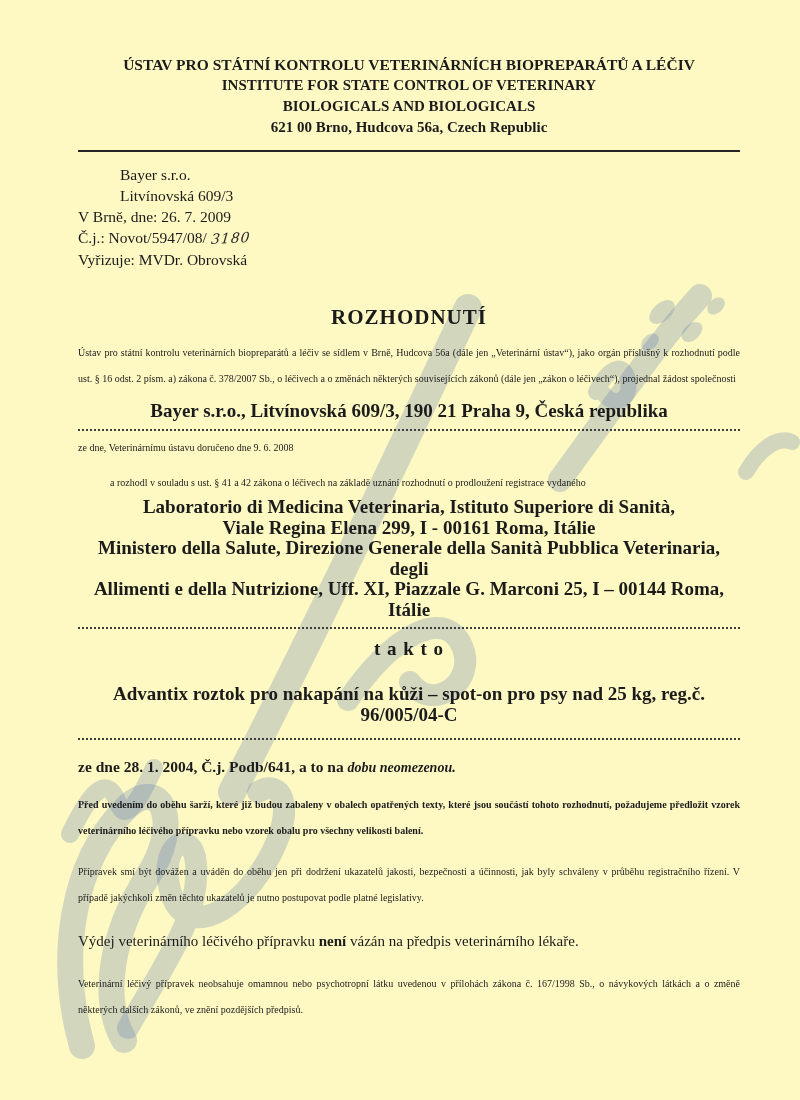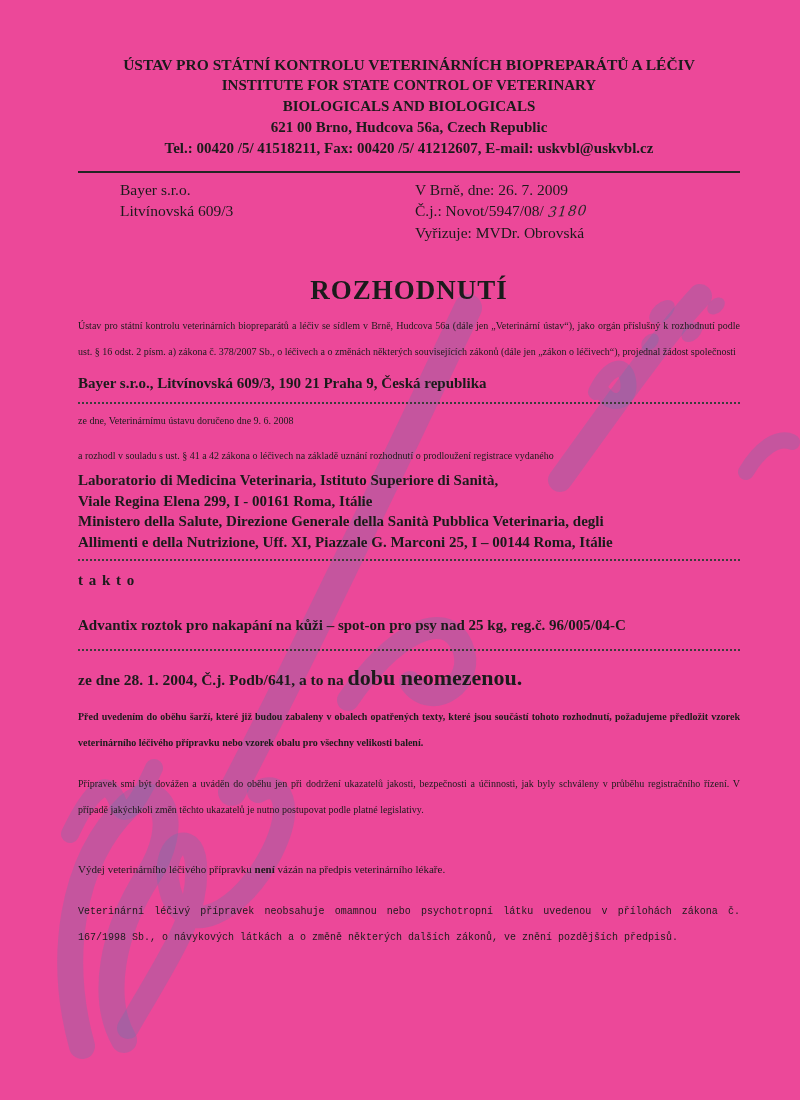--- a/index.html
+++ b/index.html
@@ -1,77 +1,77 @@
 <!DOCTYPE html>
 <html><head>
 <meta charset="utf-8">
 <style>
   html,body { margin:0; padding:0; background:#e8e8e8; }
   .page {
     position:relative;
     width:800px; height:1100px;
     margin:0 auto;
-    background:#ec4899;
+    background:#fef9c3;
     overflow:hidden;
     font-family:"Liberation Serif", serif;
     color:#1b1b1b;
     box-sizing:border-box;
     padding:54px 60px 0 78px;
   }
   .watermark {
     position:absolute; left:0; top:0; width:800px; height:1100px;
     pointer-events:none; z-index:0;
   }
   .content { position:relative; z-index:1; }
 
   .hdr { text-align:center; font-weight:bold; font-size:15px; line-height:21px; }
   .hdr .org-cz { font-size:15.5px; }
 
   .rule { border:none; border-top:2px solid #242424; margin:12px 0 0 0; }
 
-  .refblock { display:flex; margin-top:6px; font-size:15.5px; line-height:21px; }
+  .refblock { display:flex; margin-top:12px; font-size:15.5px; line-height:21px;flex-direction:column; }
   .ref-left { margin-left:42px; width:295px; }
   .ref-right { flex:1; }
   .handwritten {
     display:inline-block;
     font-family:"DejaVu Serif", serif;
     font-style:italic;
     font-size:14px;
     transform:rotate(-3deg) skewX(-8deg);
     letter-spacing:1px;
     color:#2a2a2a;
   }
 
-  .title { text-align:center; font-weight:bold; font-size:27px; letter-spacing:1px; margin-top:34px; line-height:26px; }
+  .title { text-align:center; font-weight:bold; font-size:21px; letter-spacing:1px; margin-top:34px; line-height:26px; }
 
   .para { font-size:10px; line-height:26px; text-align:justify; margin:0; }
   .intro { margin-top:10px; }
-  .center-bold { font-weight:bold; font-size:15px; line-height:21px; }
+  .center-bold { text-align:center; font-weight:bold; font-size:19px; line-height:21px; }
   .applicant { margin-top:8px; }
 
   .dotline { border-bottom:2px dotted #3c3c3c; height:1px; }
   .dot1 { margin-top:7px; }
   .dot2 { margin-top:6px; }
   .dot3 { margin-top:12px; }
 
   .received { margin-top:6px; font-size:10px; line-height:21px; }
-  .basis { margin-top:12px; }
+  .basis { margin-top:12px;margin-left:32px; }
   .issuer { margin-top:1px; line-height:20.5px; }
   .takto { margin-top:9px; letter-spacing:1px; }
   .verdict { margin-top:17px; }
   .product { margin-top:24px; }
 
   .dateref { margin-top:15px; font-weight:bold; font-size:15.5px; line-height:23px; }
-  .dateref .big { font-size:22px; }
+  .dateref .big { font-size:14px;font-style:italic; }
 
   .para-bold { font-weight:bold; margin-top:13px; line-height:25.5px; }
   .quality { margin-top:16px; }
-  .dispense { margin-top:33px; font-size:11px; line-height:26px;font-family:Liberation Serif, serif; }
+  .dispense { margin-top:17px; font-size:15px; line-height:26px;font-family:Liberation Serif, serif; }
   .dispense .b { font-weight:bold; }
-  .narcotics { margin-top:17px;font-family:Liberation Mono, monospace; }
+  .narcotics { margin-top:17px; }
 </style>
 </head>
 <body>
 
 <div class="page">
 
   <svg class="watermark" viewBox="0 0 800 1100" xmlns="http://www.w3.org/2000/svg">
     <g fill="none" stroke="#5d79ad" stroke-opacity="0.27" stroke-linecap="round" stroke-linejoin="round">
       <path d="M 82 1046 C 58 960 70 862 128 806 C 162 776 182 824 148 876 C 112 932 100 998 124 1040" stroke-width="26"></path>
       <path d="M 128 1028 C 168 958 200 916 196 864 C 193 826 158 844 170 890 C 184 943 242 912 272 852 C 295 806 282 778 258 792" stroke-width="22"></path>
@@ -90,21 +90,20 @@
     </g>
   </svg>
 
   <div class="content">
 
     <div class="hdr">
       <div class="org-cz">ÚSTAV PRO STÁTNÍ KONTROLU VETERINÁRNÍCH BIOPREPARÁTŮ A LÉČIV</div>
       <div>INSTITUTE FOR STATE CONTROL OF VETERINARY</div>
       <div>BIOLOGICALS AND BIOLOGICALS</div>
       <div>621 00 Brno, Hudcova 56a, Czech Republic</div>
-      <div>Tel.: 00420 /5/ 41518211, Fax: 00420 /5/ 41212607, E-mail: uskvbl@uskvbl.cz</div>
     </div>
 
     <hr class="rule">
 
     <div class="refblock">
       <div class="ref-left">
         <div>Bayer s.r.o.</div>
         <div>Litvínovská 609/3</div>
       </div>
       <div class="ref-right">

